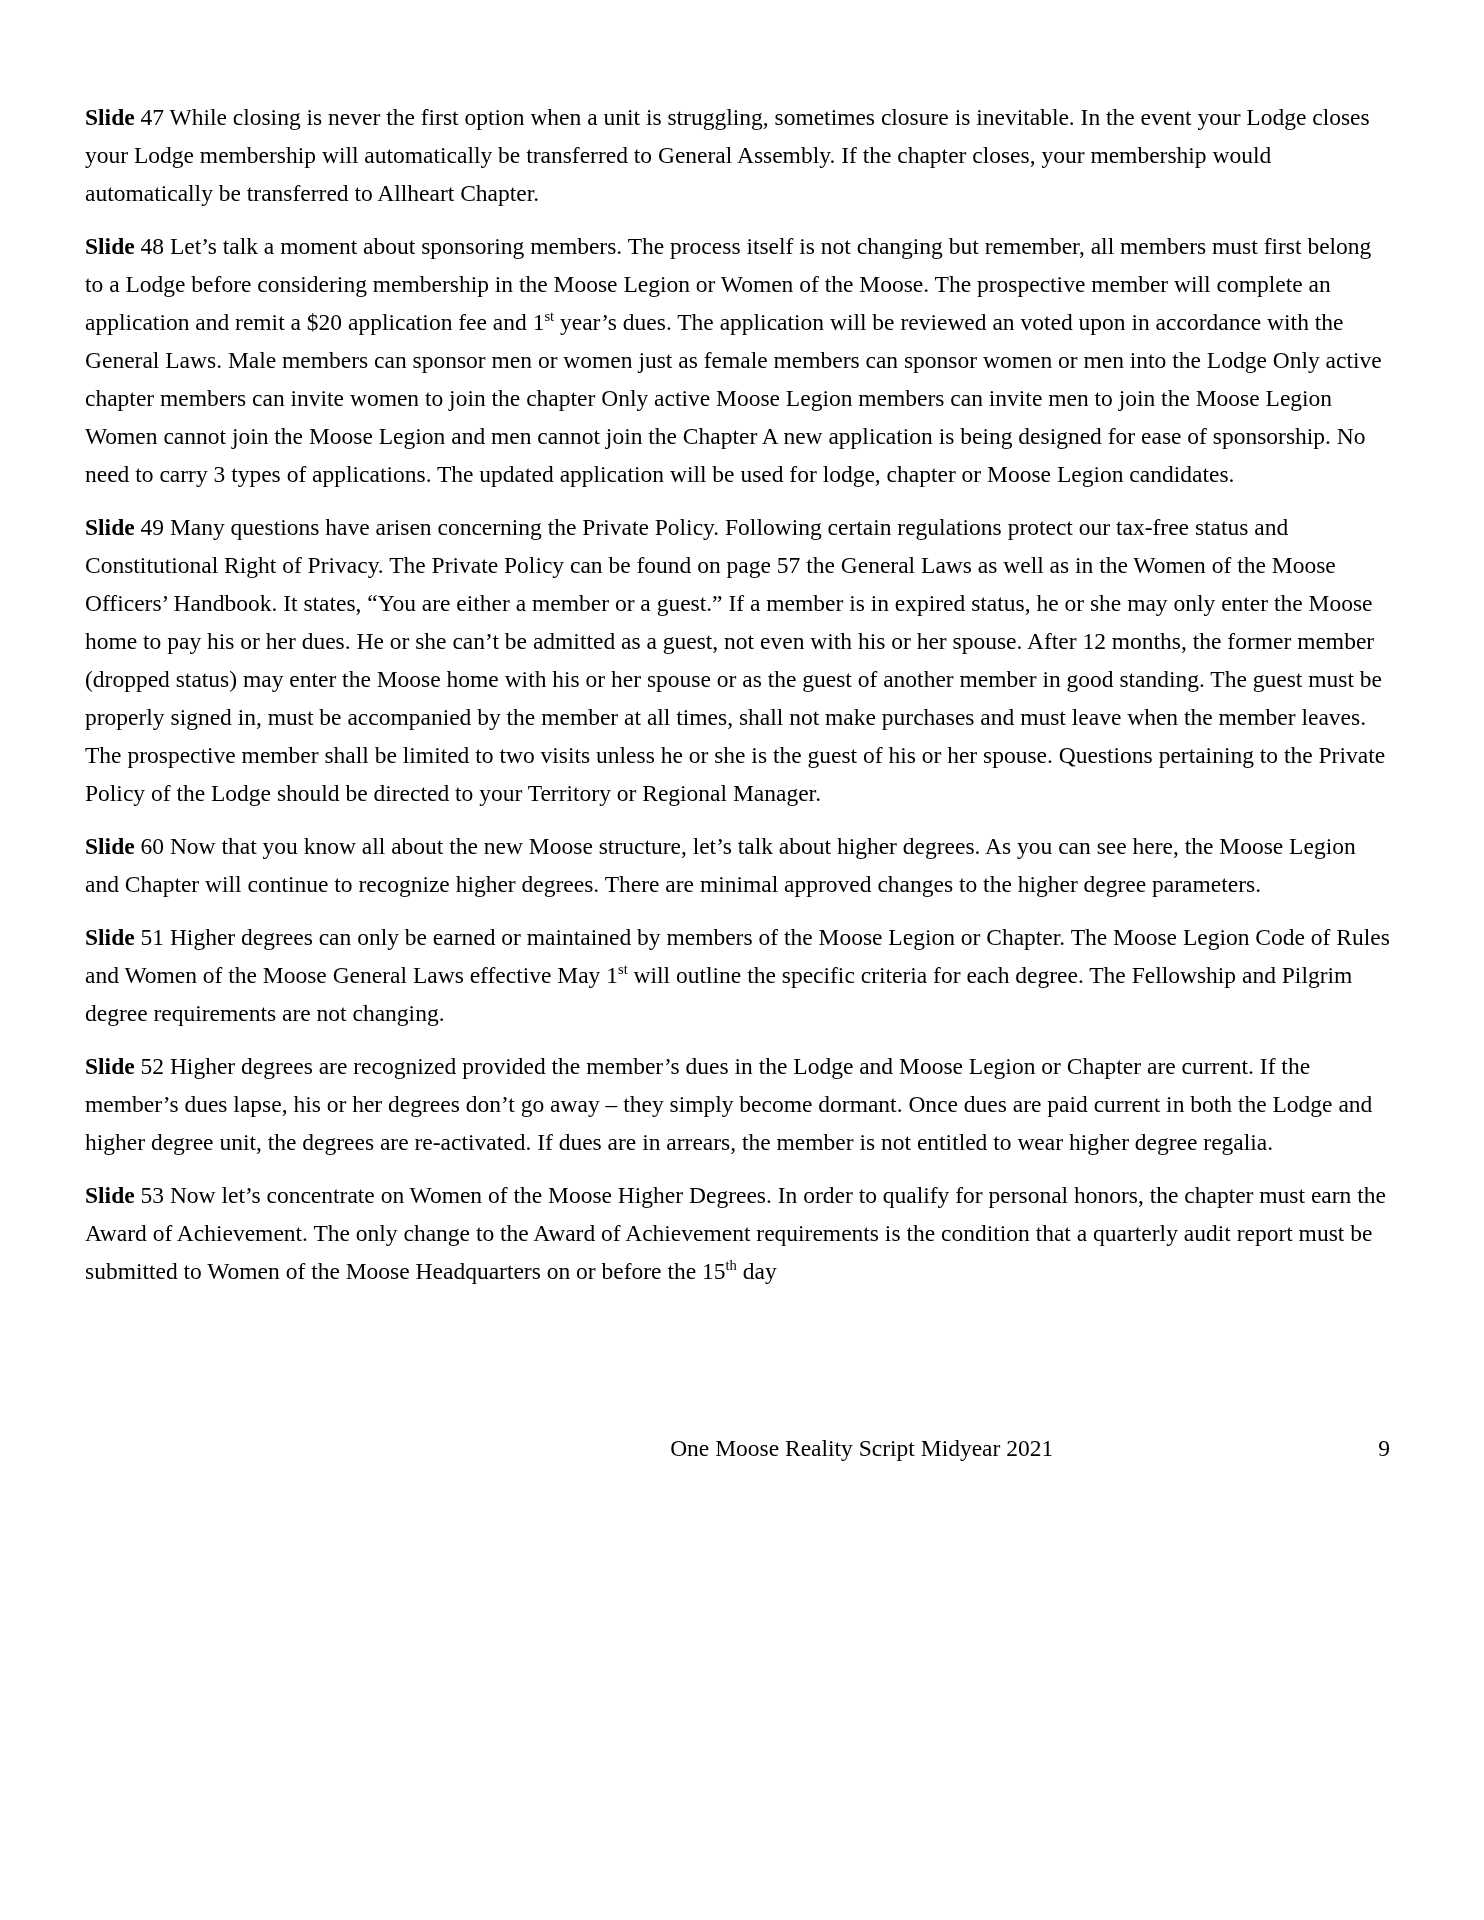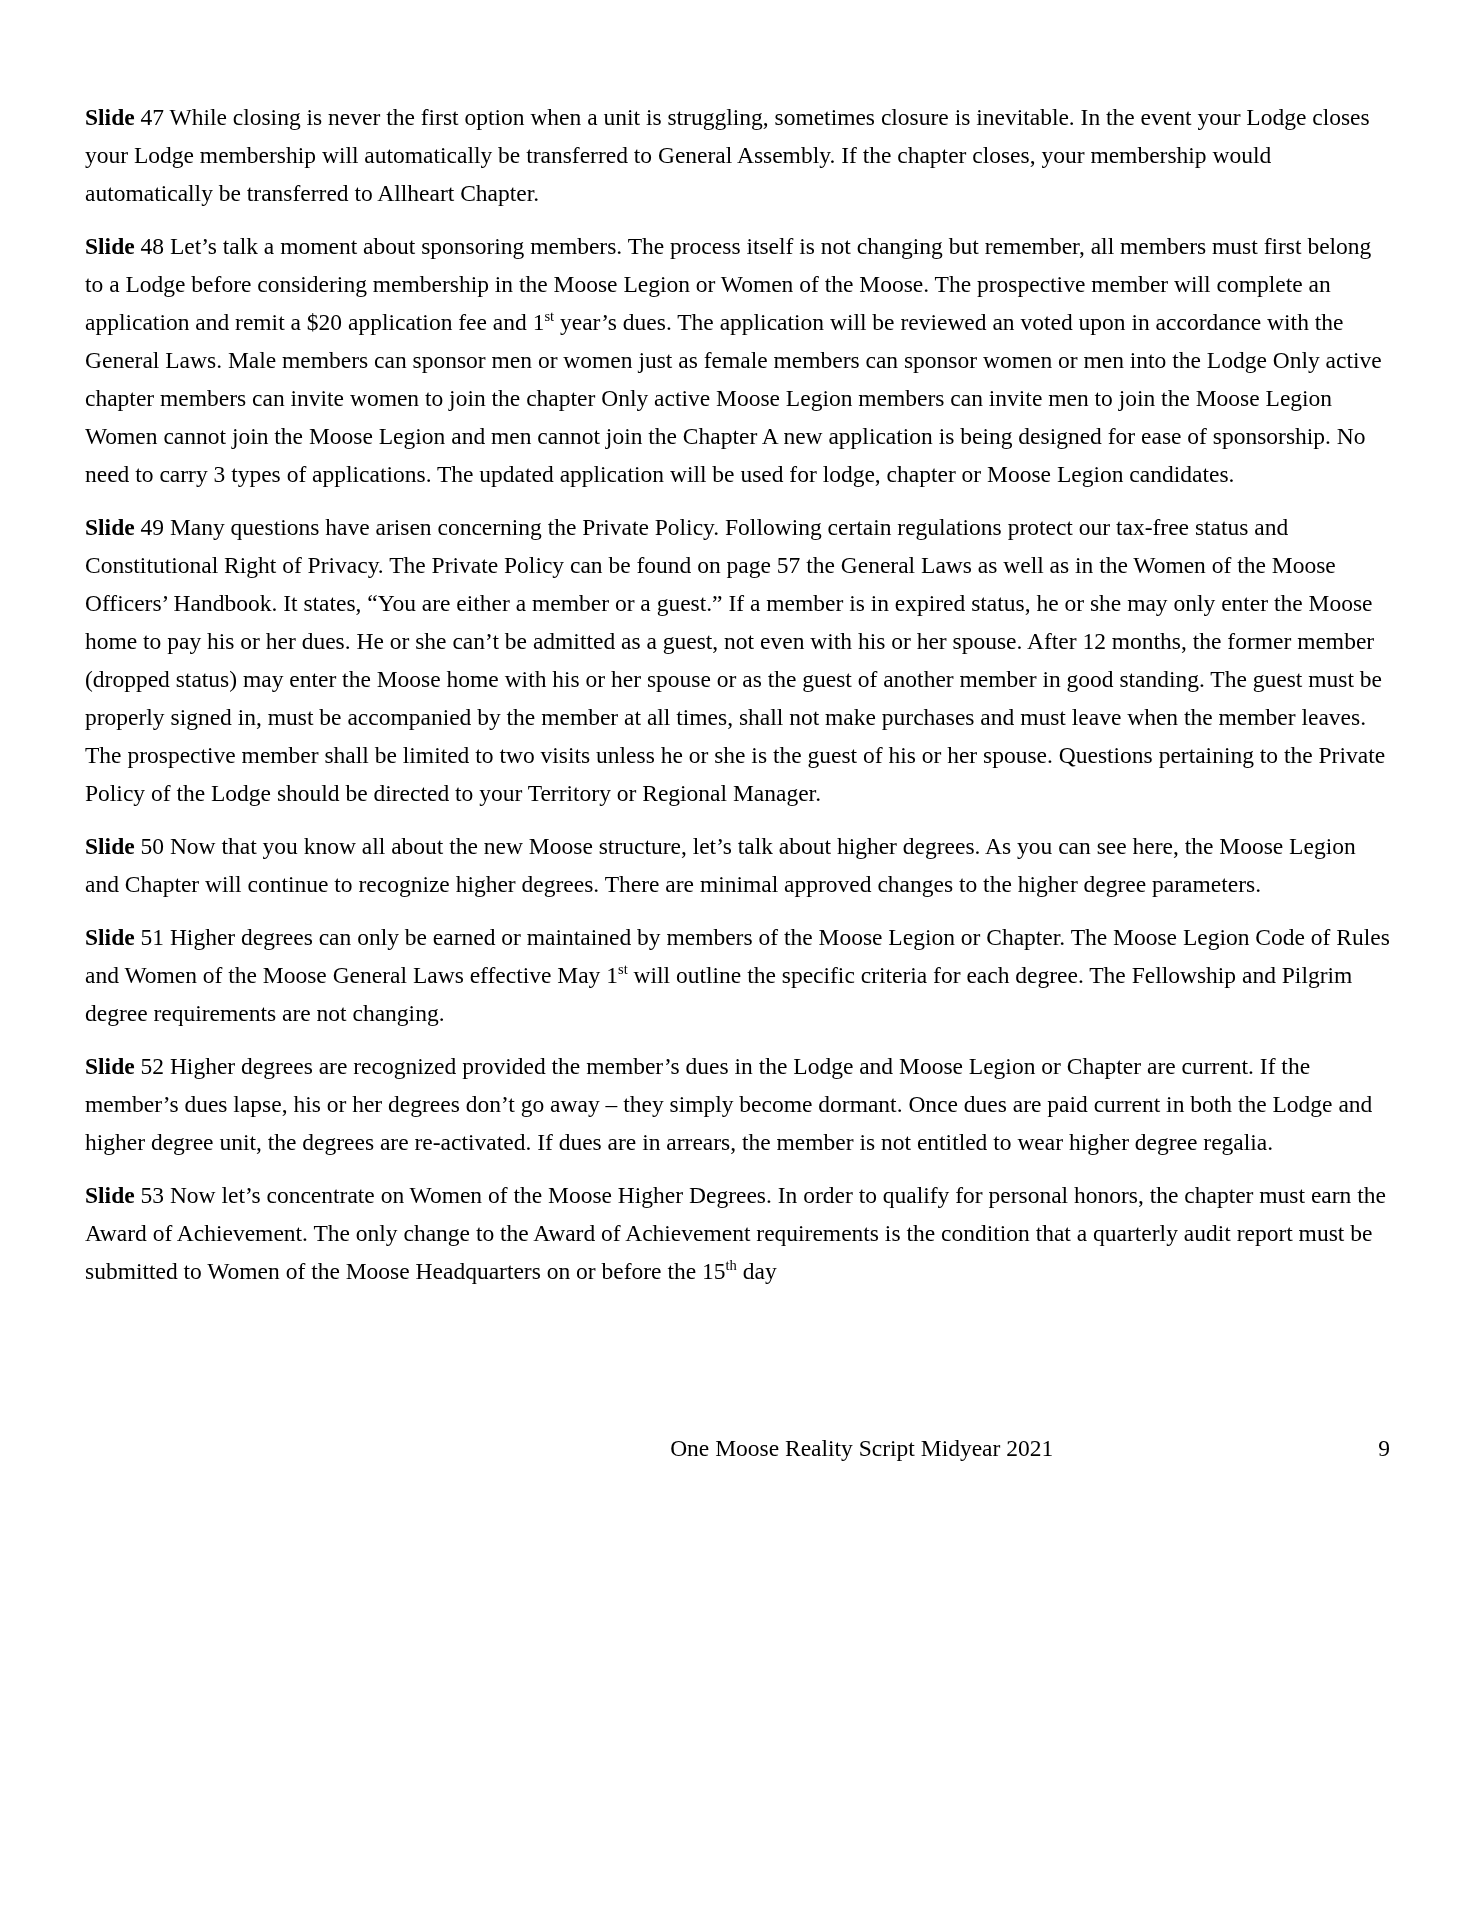--- a/index.html
+++ b/index.html
@@ -52,21 +52,21 @@
 </style>
 </head>
 <body>
 
 <div class="page">
 
   <div id="document-body">
       <p class="para"><span class="bold">Slide</span><span> 47  While closing is never the first option when a unit is struggling, sometimes closure is inevitable.  In the event your Lodge closes your Lodge membership will automatically be transferred to General Assembly.  If the chapter closes, your membership would automatically be transferred to Allheart Chapter.</span></p>
       <p class="para"><span class="bold">Slide</span><span> 48 Let’s talk a moment about sponsoring members.  The process itself is not changing but remember, all members must first belong to a Lodge before considering membership in the Moose Legion or Women of the Moose.  The prospective member will complete an application and remit a $20 application fee and 1</span><sup>st</sup><span> year’s dues.  The application will be reviewed an voted upon in accordance with the General Laws. Male members can sponsor men or women just as female members can sponsor women or men into the Lodge Only active chapter members can invite women to join the chapter Only active Moose Legion members can invite men to join the Moose Legion Women cannot join the Moose Legion and men cannot join the Chapter  A new application is being designed for ease of sponsorship.  No need to carry 3 types of applications. The updated application will be used for lodge, chapter or Moose Legion candidates.</span></p>
       <p class="para"><span class="bold">Slide</span><span> 49 Many questions have arisen concerning the Private Policy.  Following certain regulations protect our tax-free status and Constitutional Right of Privacy. The Private Policy can be found on page 57 the General Laws as well as in the Women of the Moose Officers’ Handbook.  It states, “You are either a member or a guest.”  If a member is in expired status, he or she may only enter the Moose home to pay his or her dues.  He or she can’t be admitted as a guest, not even with his or her spouse.  After 12 months, the former member (dropped status) may enter the Moose home with his or her spouse or as the guest of another member in good standing. The guest must be properly signed in, must be accompanied by the member at all times, shall not make purchases and must leave when the member leaves.  The prospective member shall be limited to two visits unless he or she is the guest of his or her spouse. Questions pertaining to the Private Policy of the Lodge should be directed to your Territory or Regional Manager.</span></p>
-      <p class="para"><span class="bold">Slide</span><span> 50  Now that you know all about the new Moose structure, let’s talk about higher degrees.  As you can see here, the Moose Legion and Chapter will continue to recognize higher degrees.  There are minimal approved changes to the higher degree parameters.</span></p>
+      <p class="para"><span class="bold">Slide</span><span> 60  Now that you know all about the new Moose structure, let’s talk about higher degrees.  As you can see here, the Moose Legion and Chapter will continue to recognize higher degrees.  There are minimal approved changes to the higher degree parameters.</span></p>
       <p class="para"><span class="bold">Slide</span><span> 51  Higher degrees can only be earned or maintained by members of the Moose Legion or Chapter.  The Moose Legion Code of Rules and Women of the Moose General Laws effective May 1</span><sup>st</sup><span> will outline the specific criteria for each degree.  The Fellowship and Pilgrim degree requirements are not changing.</span></p>
       <p class="para"><span class="bold">Slide</span><span> 52  Higher degrees are recognized provided the member’s dues in the Lodge and Moose Legion or Chapter are current.  If the member’s dues lapse, his or her degrees don’t go away – they simply become dormant.  Once dues are paid current in both the Lodge and higher degree unit, the degrees are re-activated.  If dues are in arrears, the member is not entitled to wear higher degree regalia.</span></p>
       <p class="para"><span class="bold">Slide</span><span> 53 Now let’s concentrate on Women of the Moose Higher Degrees.  In order to qualify for personal honors, the chapter must earn the Award of Achievement.  The only change to the Award of Achievement requirements is the condition that a quarterly audit report must be submitted to Women of the Moose Headquarters on or before the 15</span><sup>th</sup><span> day</span></p>
     </div>
 
   <div class="footer">
     <span class="footer-title">One Moose Reality Script  Midyear 2021</span>
     <span class="footer-page">9</span>
   </div>
 

